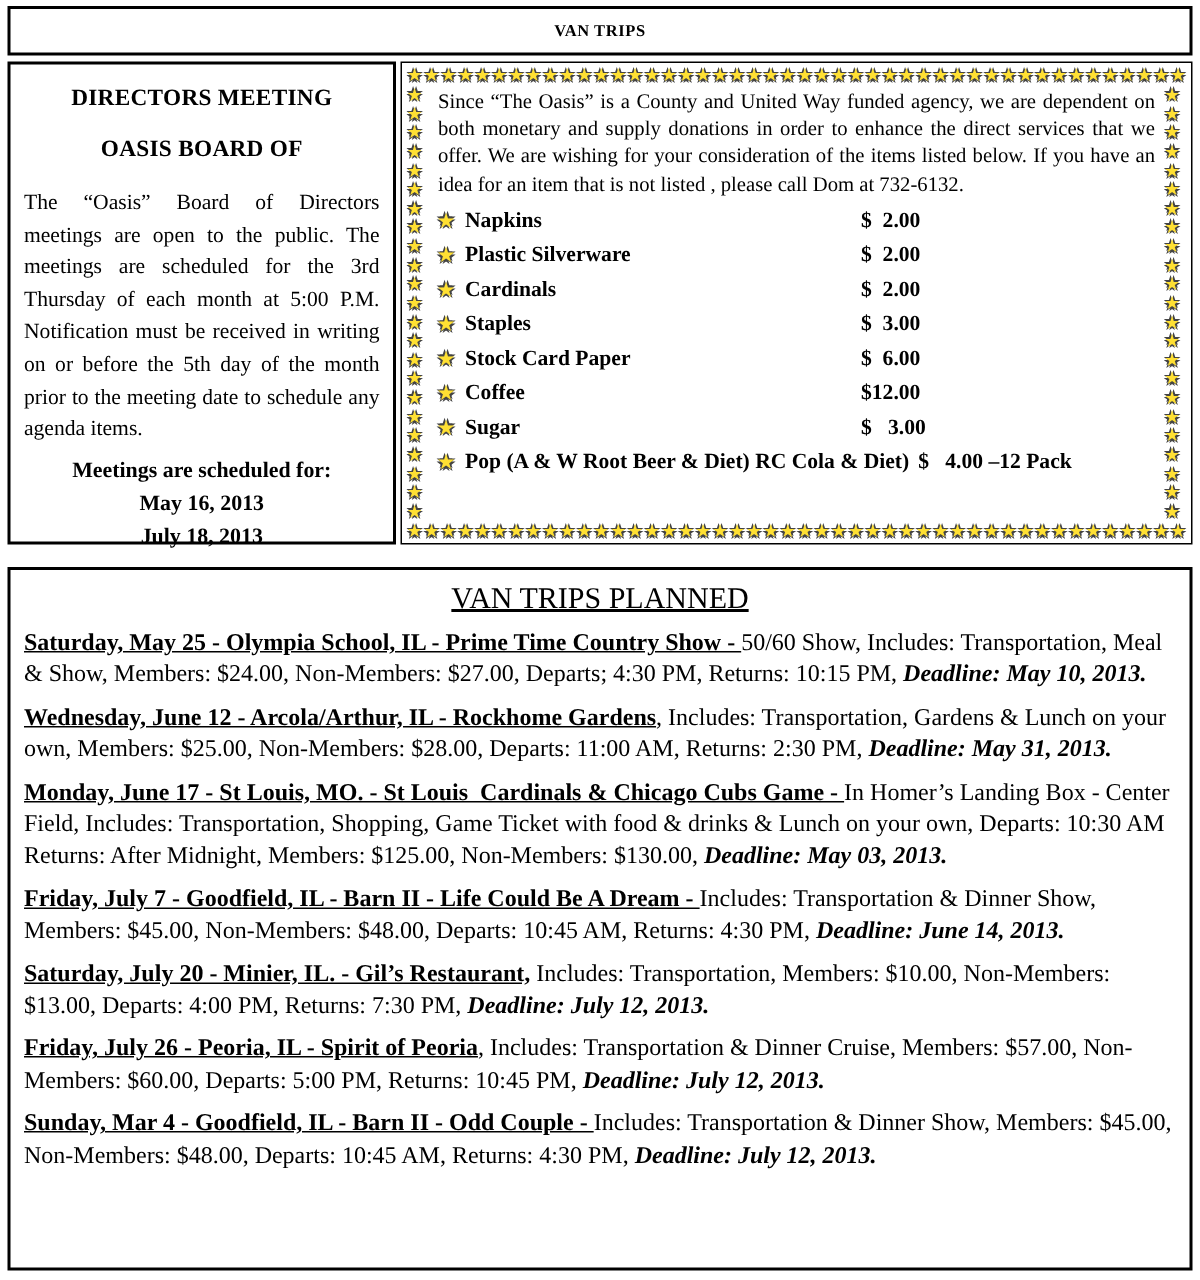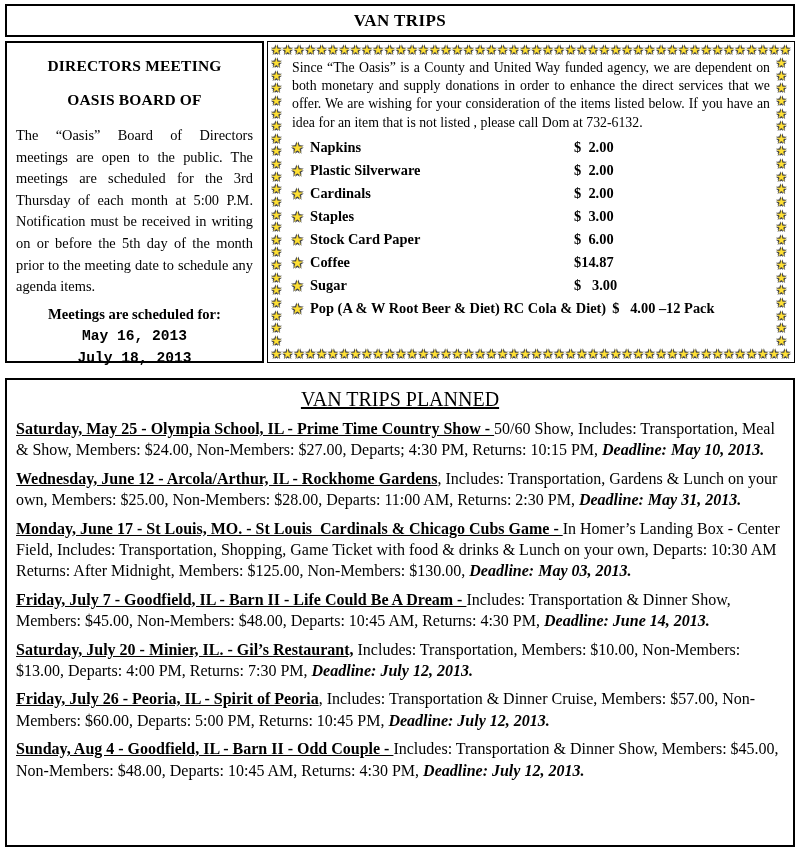--- a/index.html
+++ b/index.html
@@ -12,34 +12,34 @@
   }
   .page { padding: 4px 5px 0 5px; }
 
   
   .header-box {
     border: 2px solid #000;
     height: 33px;
     display: flex; align-items: center; justify-content: center;
     margin-bottom: 4px;
   }
-  .header-title { font-weight: bold; font-size: 17px; letter-spacing: .4px; }
+  .header-title { font-weight: bold; font-size: 11px; letter-spacing: .4px; }
 
   
   .columns { display: flex; align-items: stretch; gap: 3px; height: 322px; margin-bottom: 15px; }
 
   .board-box {
     border: 2px solid #000;
     width: 259px; flex: 0 0 auto;
     padding: 8px 9px 4px 9px;
   }
   .board-title { font-weight: bold; text-align: center; font-size: 15.5px; margin-top: 6px; margin-bottom: 16px; letter-spacing: .2px; }
   .board-body  { font-size: 14.4px; line-height: 21.6px; text-align: justify; margin-bottom: 5px; }
   .sched-heading { font-weight: bold; text-align: center; font-size: 14.6px; line-height: 22px; }
-  .date-line     { font-weight: bold; text-align: center; font-size: 14.6px; line-height: 22.4px; font-family: Liberation Mono, monospace; }
+  .date-line     { font-weight: bold; text-align: center; font-size: 14.6px; line-height: 22.4px; }
 
   
   .star-box {
     border: 1px solid #000;
     flex: 1 1 auto;
     display: flex; flex-direction: column;
     padding: 1px 3px;
   }
   .star { 
     color: #ffe033;
@@ -190,21 +190,21 @@
               <span class="item-price">$  3.00</span>
             </div>
             <div class="wish-item">
               <span class="item-star-cell"><span class="star" style="color: rgb(255, 224, 51);">★</span></span>
               <span class="item-name">Stock Card Paper</span>
               <span class="item-price">$  6.00</span>
             </div>
             <div class="wish-item">
               <span class="item-star-cell"><span class="star" style="color: rgb(255, 224, 51);">★</span></span>
               <span class="item-name">Coffee</span>
-              <span class="item-price">$14.87</span>
+              <span class="item-price">$12.00</span>
             </div>
             <div class="wish-item">
               <span class="item-star-cell"><span class="star" style="color: rgb(255, 224, 51);">★</span></span>
               <span class="item-name">Sugar</span>
               <span class="item-price">$   3.00</span>
             </div>
             <div class="wish-item">
               <span class="item-star-cell"><span class="star" style="color: rgb(255, 224, 51);">★</span></span>
               <span class="item-name">Pop (A &amp; W Root Beer &amp; Diet) RC Cola &amp; Diet)</span>
               <span class="item-price">$   4.00 –12 Pack</span>
@@ -296,16 +296,16 @@
     <p class="trip"><span class="trip-title">Wednesday, June 12 - Arcola/Arthur, IL - Rockhome Gardens</span><span>, Includes: Transportation, Gardens &amp; Lunch on your  own, Members: $25.00, Non-Members: $28.00, Departs: 11:00 AM, Returns: 2:30 PM, </span><span class="trip-deadline">Deadline: May 31, 2013.</span></p>
 
     <p class="trip"><span class="trip-title">Monday, June 17 - St Louis, MO. - St Louis  Cardinals &amp; Chicago Cubs Game - </span><span>In Homer’s Landing Box - Center Field, Includes: Transportation, Shopping, Game Ticket with food &amp; drinks &amp; Lunch on your own, Departs: 10:30 AM Returns: After Midnight, Members: $125.00, Non-Members: $130.00, </span><span class="trip-deadline">Deadline: May 03, 2013.</span></p>
 
     <p class="trip"><span class="trip-title">Friday, July 7 - Goodfield, IL - Barn II - Life Could Be A Dream - </span><span>Includes: Transportation &amp; Dinner Show, Members: $45.00, Non-Members: $48.00, Departs: 10:45 AM, Returns: 4:30 PM, </span><span class="trip-deadline">Deadline: June 14, 2013.</span></p>
 
     <p class="trip"><span class="trip-title">Saturday, July 20 - Minier, IL. - Gil’s Restaurant,</span><span> Includes: Transportation, Members: $10.00, Non-Members: $13.00, Departs: 4:00 PM, Returns: 7:30 PM, </span><span class="trip-deadline">Deadline: July 12, 2013.</span></p>
 
     <p class="trip"><span class="trip-title">Friday, July 26 - Peoria, IL - Spirit of Peoria</span><span>, Includes: Transportation &amp; Dinner Cruise, Members: $57.00, Non-Members: $60.00, Departs: 5:00 PM, Returns: 10:45 PM, </span><span class="trip-deadline">Deadline: July 12, 2013.</span></p>
 
-    <p class="trip"><span class="trip-title">Sunday, Aug 4 - Goodfield, IL - Barn II - Odd Couple - </span><span>Includes: Transportation &amp; Dinner Show, Members: $45.00, Non-Members: $48.00, Departs: 10:45 AM, Returns: 4:30 PM, </span><span class="trip-deadline">Deadline: July 12, 2013.</span></p>
+    <p class="trip"><span class="trip-title">Sunday, Mar 4 - Goodfield, IL - Barn II - Odd Couple - </span><span>Includes: Transportation &amp; Dinner Show, Members: $45.00, Non-Members: $48.00, Departs: 10:45 AM, Returns: 4:30 PM, </span><span class="trip-deadline">Deadline: July 12, 2013.</span></p>
   </div>
 
 </div>
 
 </body></html>

